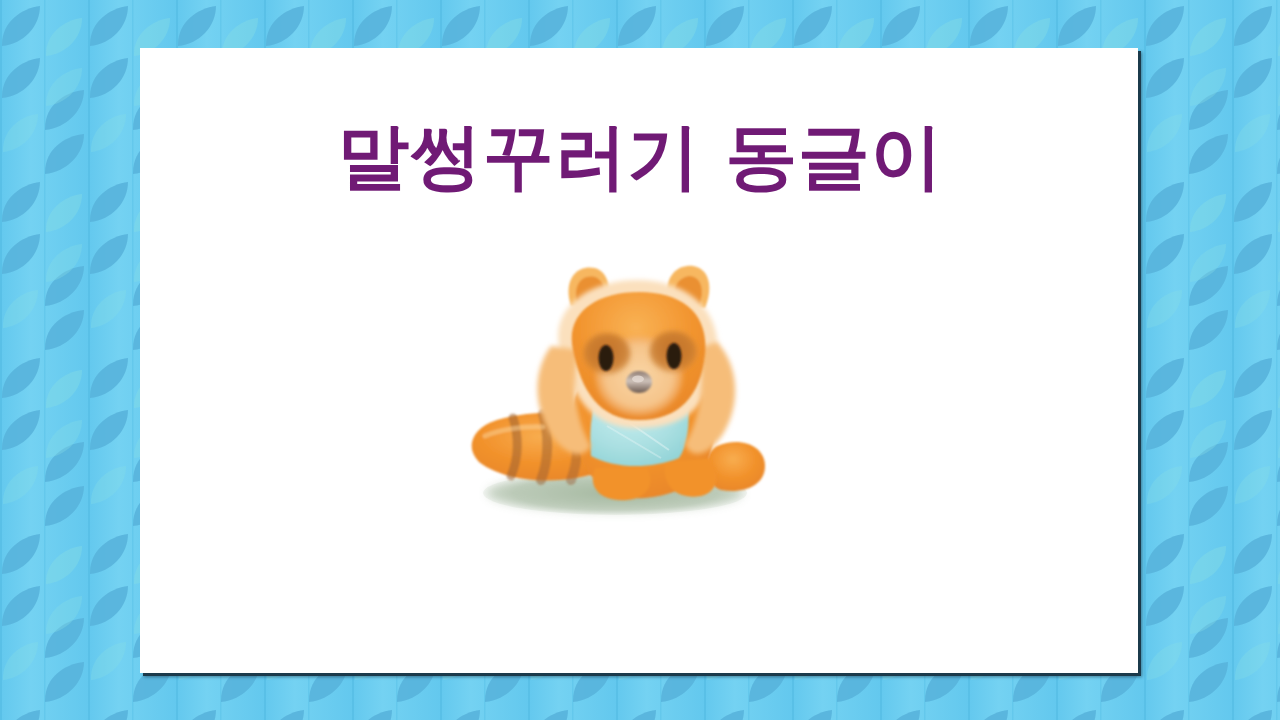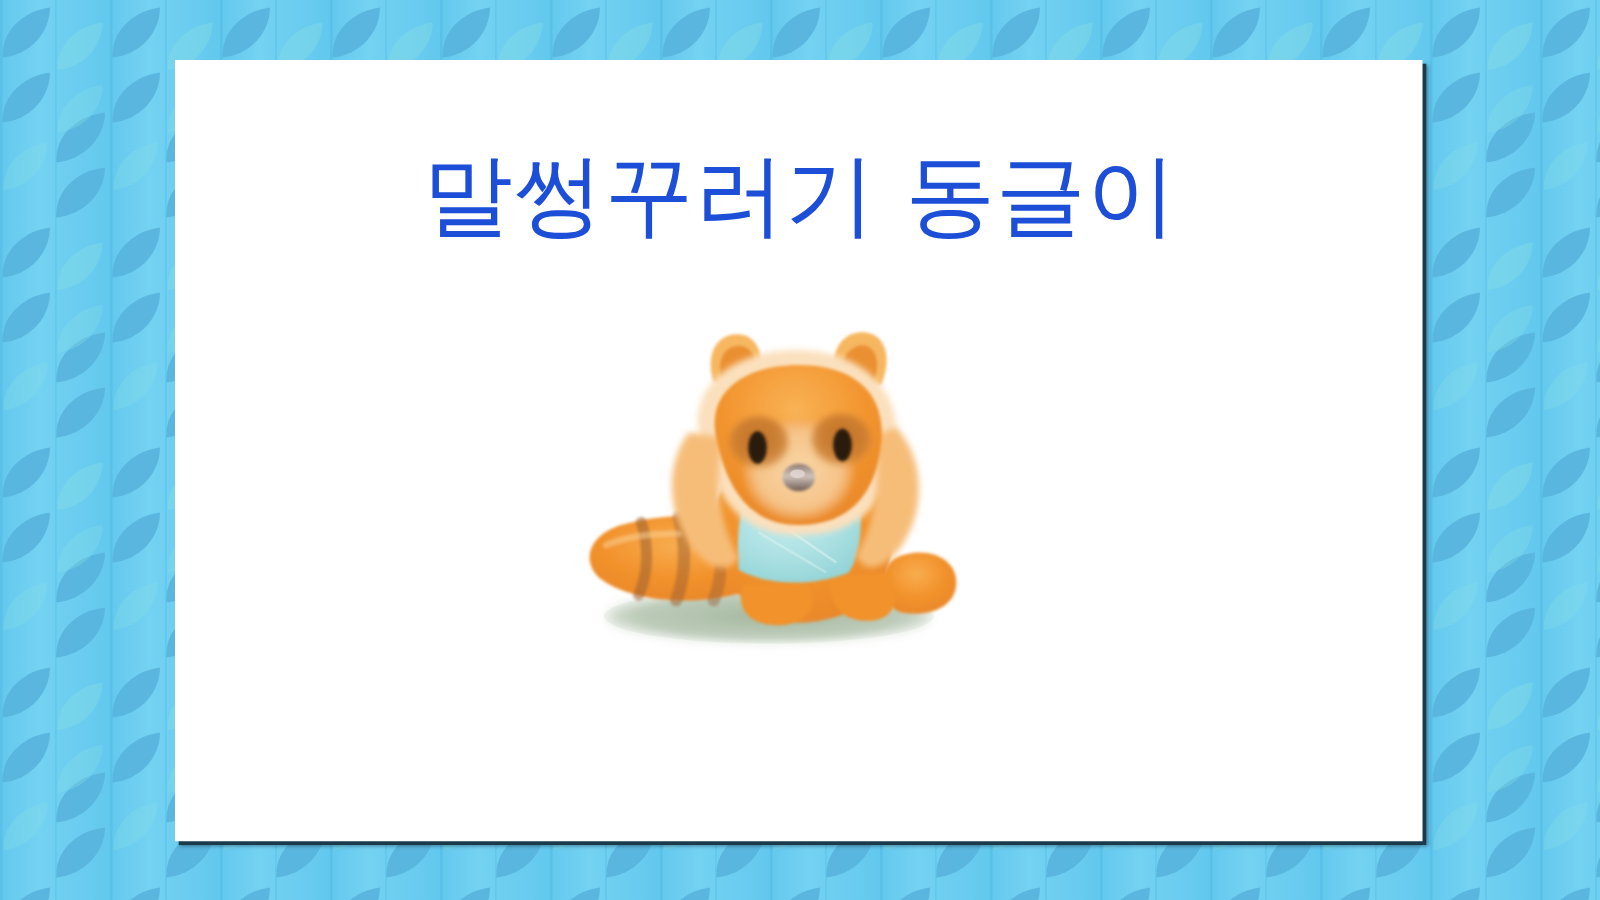--- a/index.html
+++ b/index.html
@@ -48,24 +48,24 @@
     left: 0;
     right: 0;
     top: 118px;
     text-align: center;
     pointer-events: none;
   }
   .slide-title {
     display: inline-block;
     font-family: "DejaVu Sans", "Liberation Sans", sans-serif;
     font-size: 72px;
-    font-weight: 400;
+    font-weight: 700;
     line-height: 1.08;
     letter-spacing: 0.5px;
-    color: #1d4ed8;
+    color: #701a75;
     white-space: nowrap;
   }
 
   
   .illustration {
     position: absolute;
     left: 455px;
     top: 250px;
     width: 330px;
     height: 280px;

